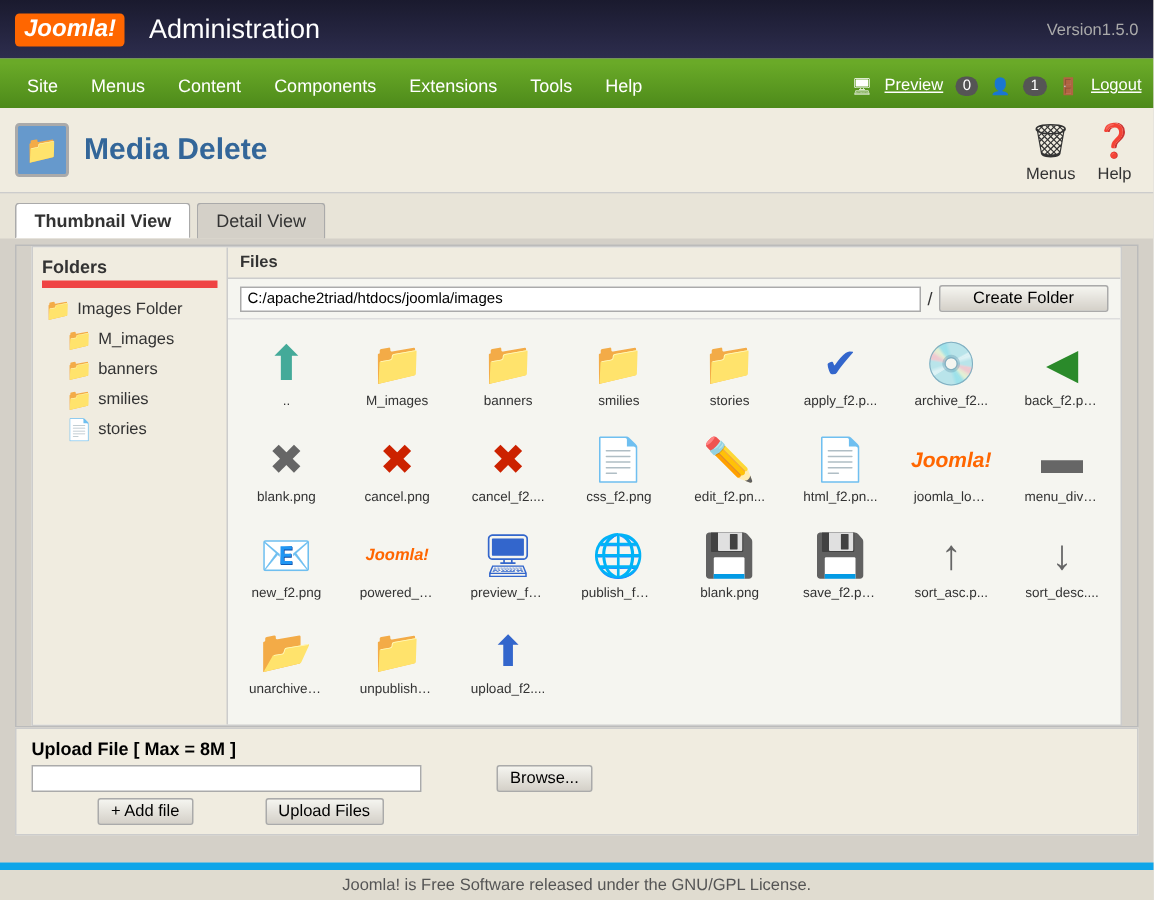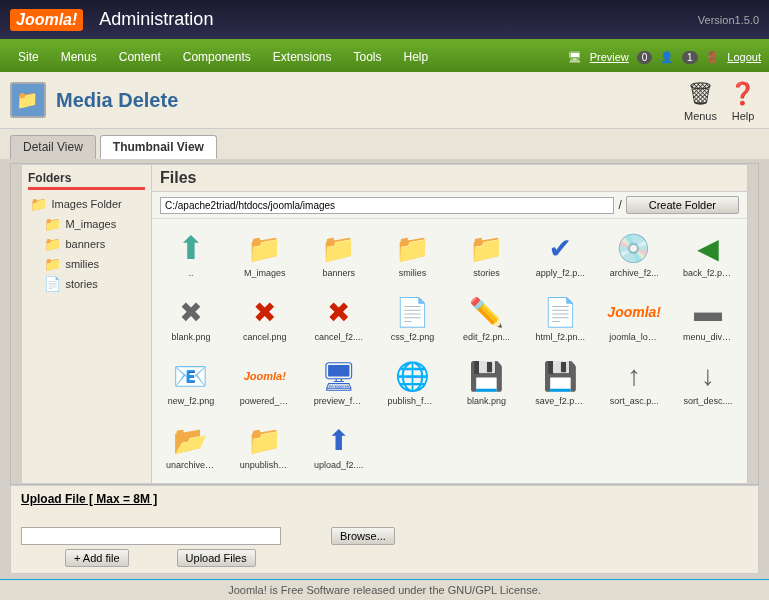--- a/index.html
+++ b/index.html
@@ -162,21 +162,21 @@
       border-right: 1px solid #ccc;
       padding: 6px;
       background: #f0ece0;
       overflow-y: auto;
     }
     #sidebar-title {
       font-weight: bold;
       font-size: 12px;
       color: #333;
       margin-bottom: 4px;
-      border-bottom: 3px solid #ef4444;
+      border-bottom: 5px solid #ef4444;
       padding-bottom: 2px;
     }
     .folder-item {
       display: flex;
       align-items: center;
       gap: 4px;
       padding: 2px 2px;
       cursor: pointer;
       font-size: 11px;
       color: #333;
@@ -186,21 +186,21 @@
 
     
     #files-area {
       flex: 1;
       display: flex;
       flex-direction: column;
       overflow: hidden;
     }
     #files-header {
       font-weight: bold;
-      font-size: 16px;
+      font-size: 11px;
       padding: 4px 8px;
       border-bottom: 1px solid #ccc;
       color: #333;
       background: #f0ece0;
     }
     #path-bar {
       display: flex;
       align-items: center;
       padding: 4px 8px;
       gap: 4px;
@@ -265,22 +265,21 @@
     
     #upload-area {
       background: #f0ece0;
       border: 1px solid #ccc;
       margin: 0 10px;
       padding: 6px 10px;
     }
     #upload-title {
       font-weight: bold;
       font-size: 12px;
-      margin-bottom: 21px;
-      text-decoration: underline;
+      margin-bottom: 4px;
     }
     #upload-controls {
       display: flex;
       align-items: center;
       gap: 6px;
     }
     #upload-input {
       width: 260px;
       padding: 2px 4px;
       border: 1px solid #aaa;
@@ -298,21 +297,21 @@
     }
     #upload-btns {
       display: flex;
       gap: 4px;
       margin-top: 4px;
     }
 
     
     #footer {
       background: #e0dcd0;
-      border-top: 1px solid #0ea5e9;
+      border-top: 5px solid #0ea5e9;
       padding: 4px;
       text-align: center;
       font-size: 11px;
       color: #555;
       position: absolute;
       bottom: 0;
       left: 0;
       right: 0;
     }
 
@@ -375,22 +374,22 @@
       <span>Menus</span>
     </div>
     <div class="toolbar-btn">
       <div class="toolbar-btn-icon">❓</div>
       <span>Help</span>
     </div>
   </div>
 </div>
 
 <div id="view-tabs">
+  <div class="view-tab active">Thumbnail View</div>
   <div class="view-tab">Detail View</div>
-  <div class="view-tab active">Thumbnail View</div>
 </div>
 
 <div class="section-wrap">
   <div id="main-content">
 
     <div id="sidebar">
       <div id="sidebar-title">Folders</div>
       <div class="folder-item">
         <span class="folder-icon">📁</span>
         <span>Images Folder</span>

